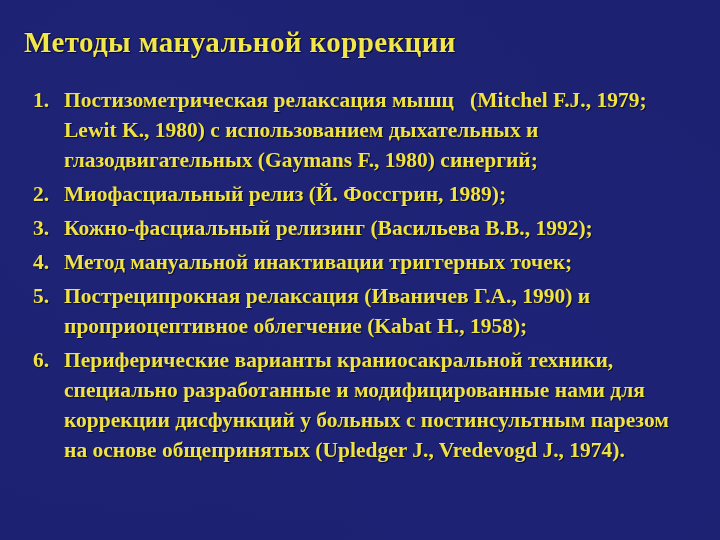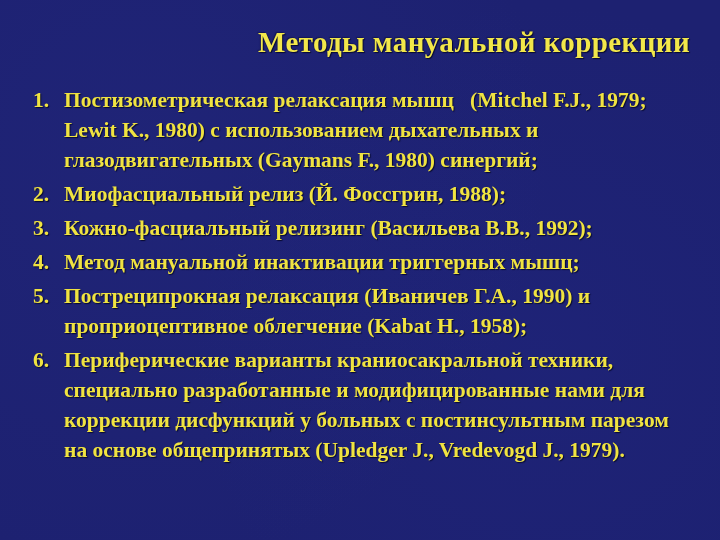--- a/index.html
+++ b/index.html
@@ -14,21 +14,21 @@
     overflow: hidden;
     font-family: "Liberation Serif", "DejaVu Serif", serif;
     font-weight: bold;
     color: #f0e341;
   }
   .title {
     margin: 0;
     padding: 25px 30px 0 24px;
     font-size: 29px;
     line-height: 34px;
-    text-align: right;
+    text-align: left;
     letter-spacing: 0.4px;
     color: #f2e74a;
     text-shadow: 1px 1px 1px rgba(6,8,40,0.9), -1px -1px 1px rgba(6,8,40,0.4);
   }
   .method-list {
     list-style: none;
     margin: 26px 0 0 0;
     padding: 0 34px 0 33px;
   }
   .method-item {
@@ -55,36 +55,36 @@
 <div class="slide">
   <h1 class="title">Методы мануальной коррекции</h1>
   <ol class="method-list">
   <li class="method-item">
     <span class="item-number">1.</span>
     <span class="item-text">Постизометрическая релаксация мышц   (Mitchel F.J., 1979; Lewit K., 1980) с использованием дыхательных и глазодвигательных (Gaymans F., 1980) синергий;</span>
   </li>
 
   <li class="method-item">
     <span class="item-number">2.</span>
-    <span class="item-text">Миофасциальный релиз (Й. Фоссгрин, 1988);</span>
+    <span class="item-text">Миофасциальный релиз (Й. Фоссгрин, 1989);</span>
   </li>
 
   <li class="method-item">
     <span class="item-number">3.</span>
     <span class="item-text">Кожно-фасциальный релизинг (Васильева В.В., 1992);</span>
   </li>
 
   <li class="method-item">
     <span class="item-number">4.</span>
-    <span class="item-text">Метод мануальной инактивации триггерных мышц;</span>
+    <span class="item-text">Метод мануальной инактивации триггерных точек;</span>
   </li>
 
   <li class="method-item">
     <span class="item-number">5.</span>
     <span class="item-text">Постреципрокная релаксация (Иваничев Г.А., 1990) и проприоцептивное облегчение (Kabat H., 1958);</span>
   </li>
 
   <li class="method-item">
     <span class="item-number">6.</span>
-    <span class="item-text">Периферические варианты краниосакральной техники, специально разработанные и модифицированные нами для коррекции дисфункций у больных с постинсультным парезом на основе общепринятых (Upledger J., Vredevogd J., 1979).</span>
+    <span class="item-text">Периферические варианты краниосакральной техники, специально разработанные и модифицированные нами для коррекции дисфункций у больных с постинсультным парезом на основе общепринятых (Upledger J., Vredevogd J., 1974).</span>
   </li>
 </ol>
 </div>
 
 </body></html>

